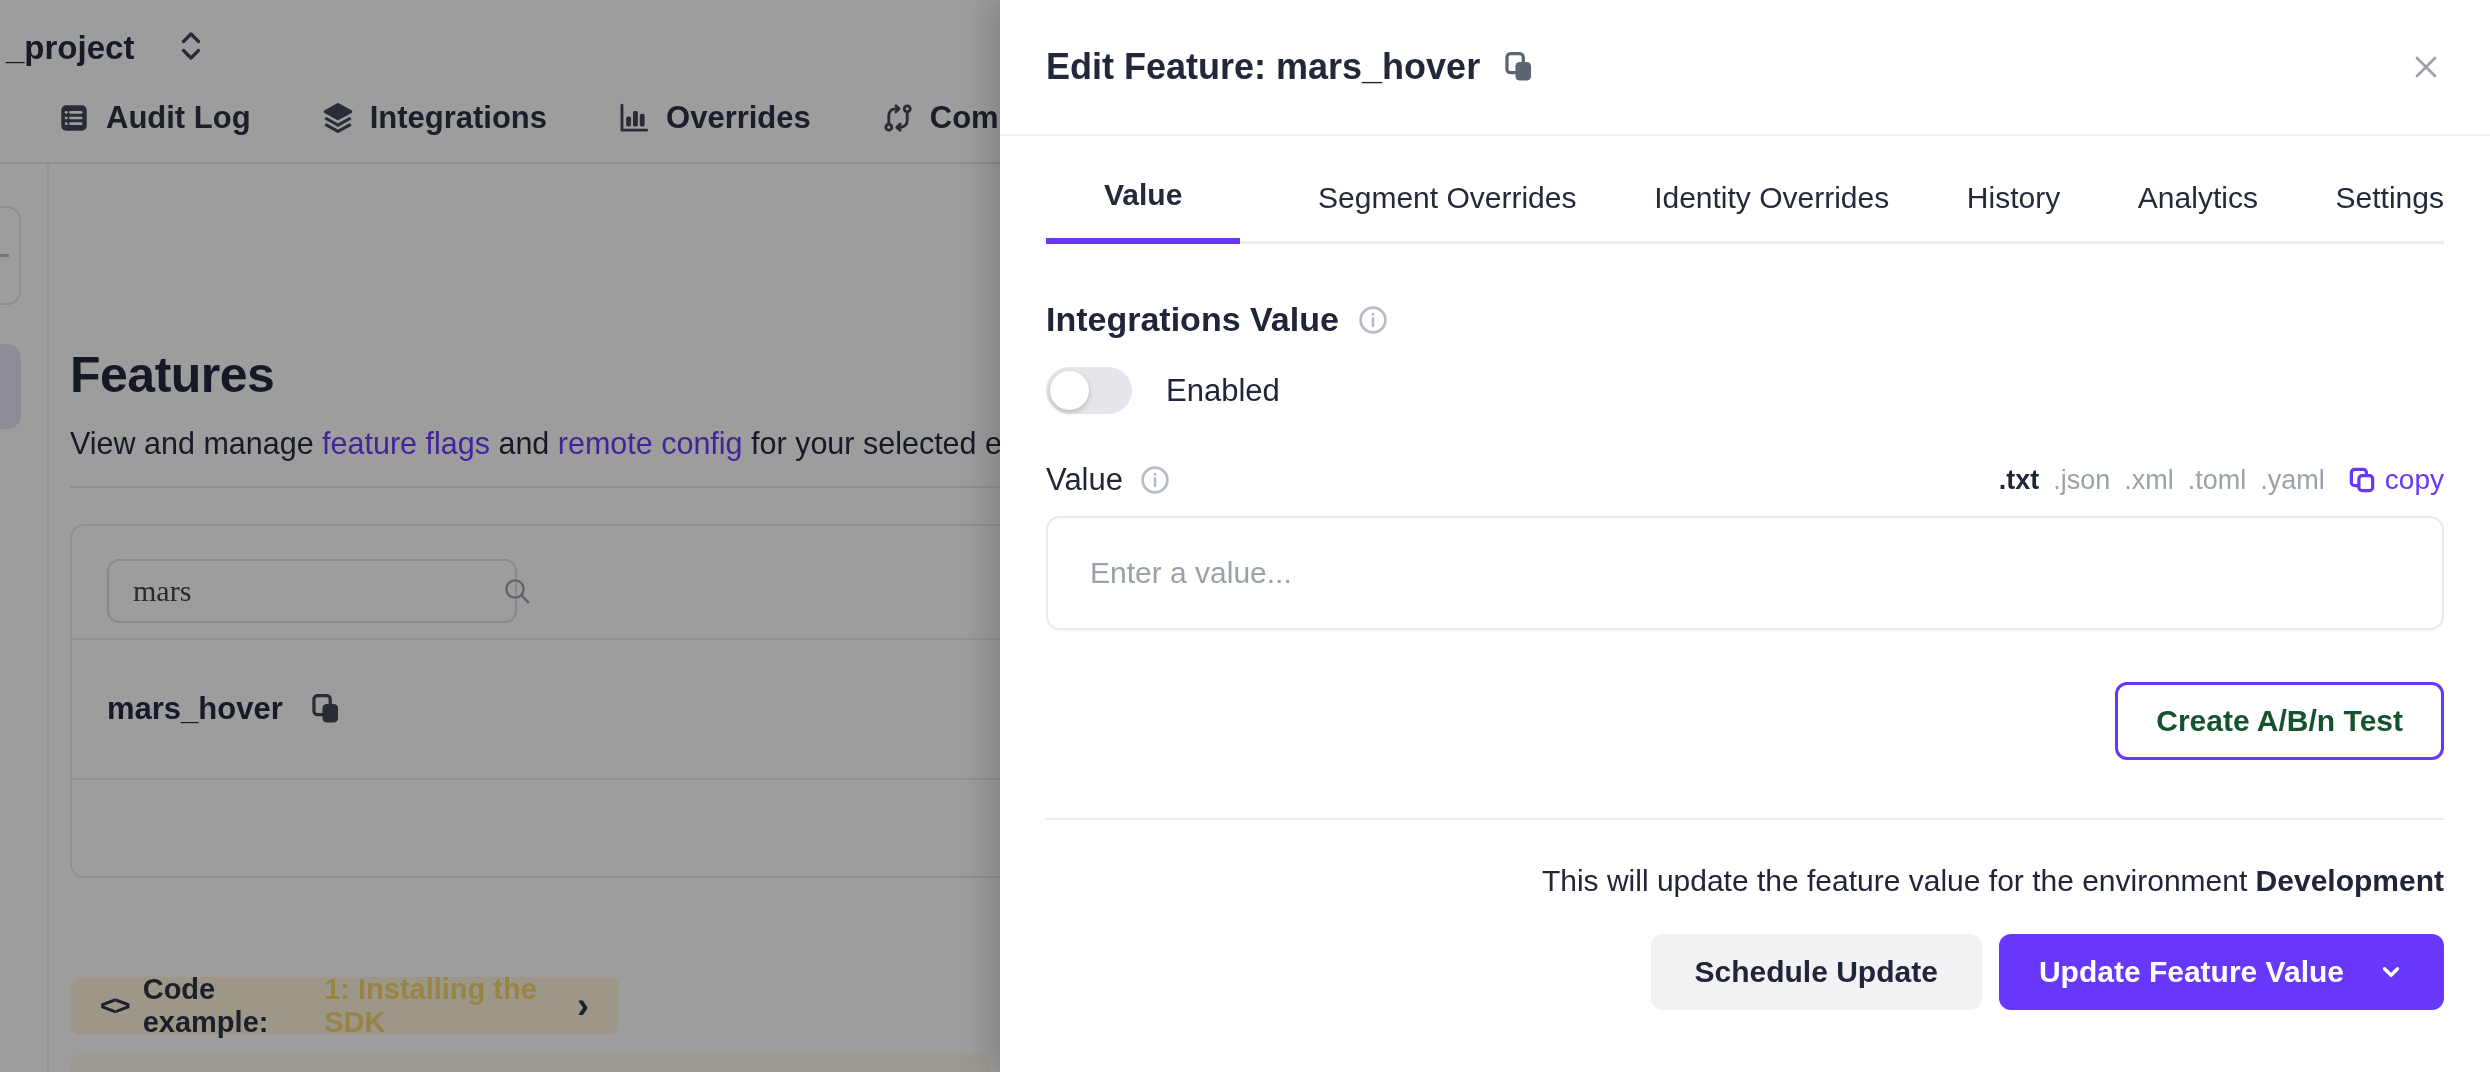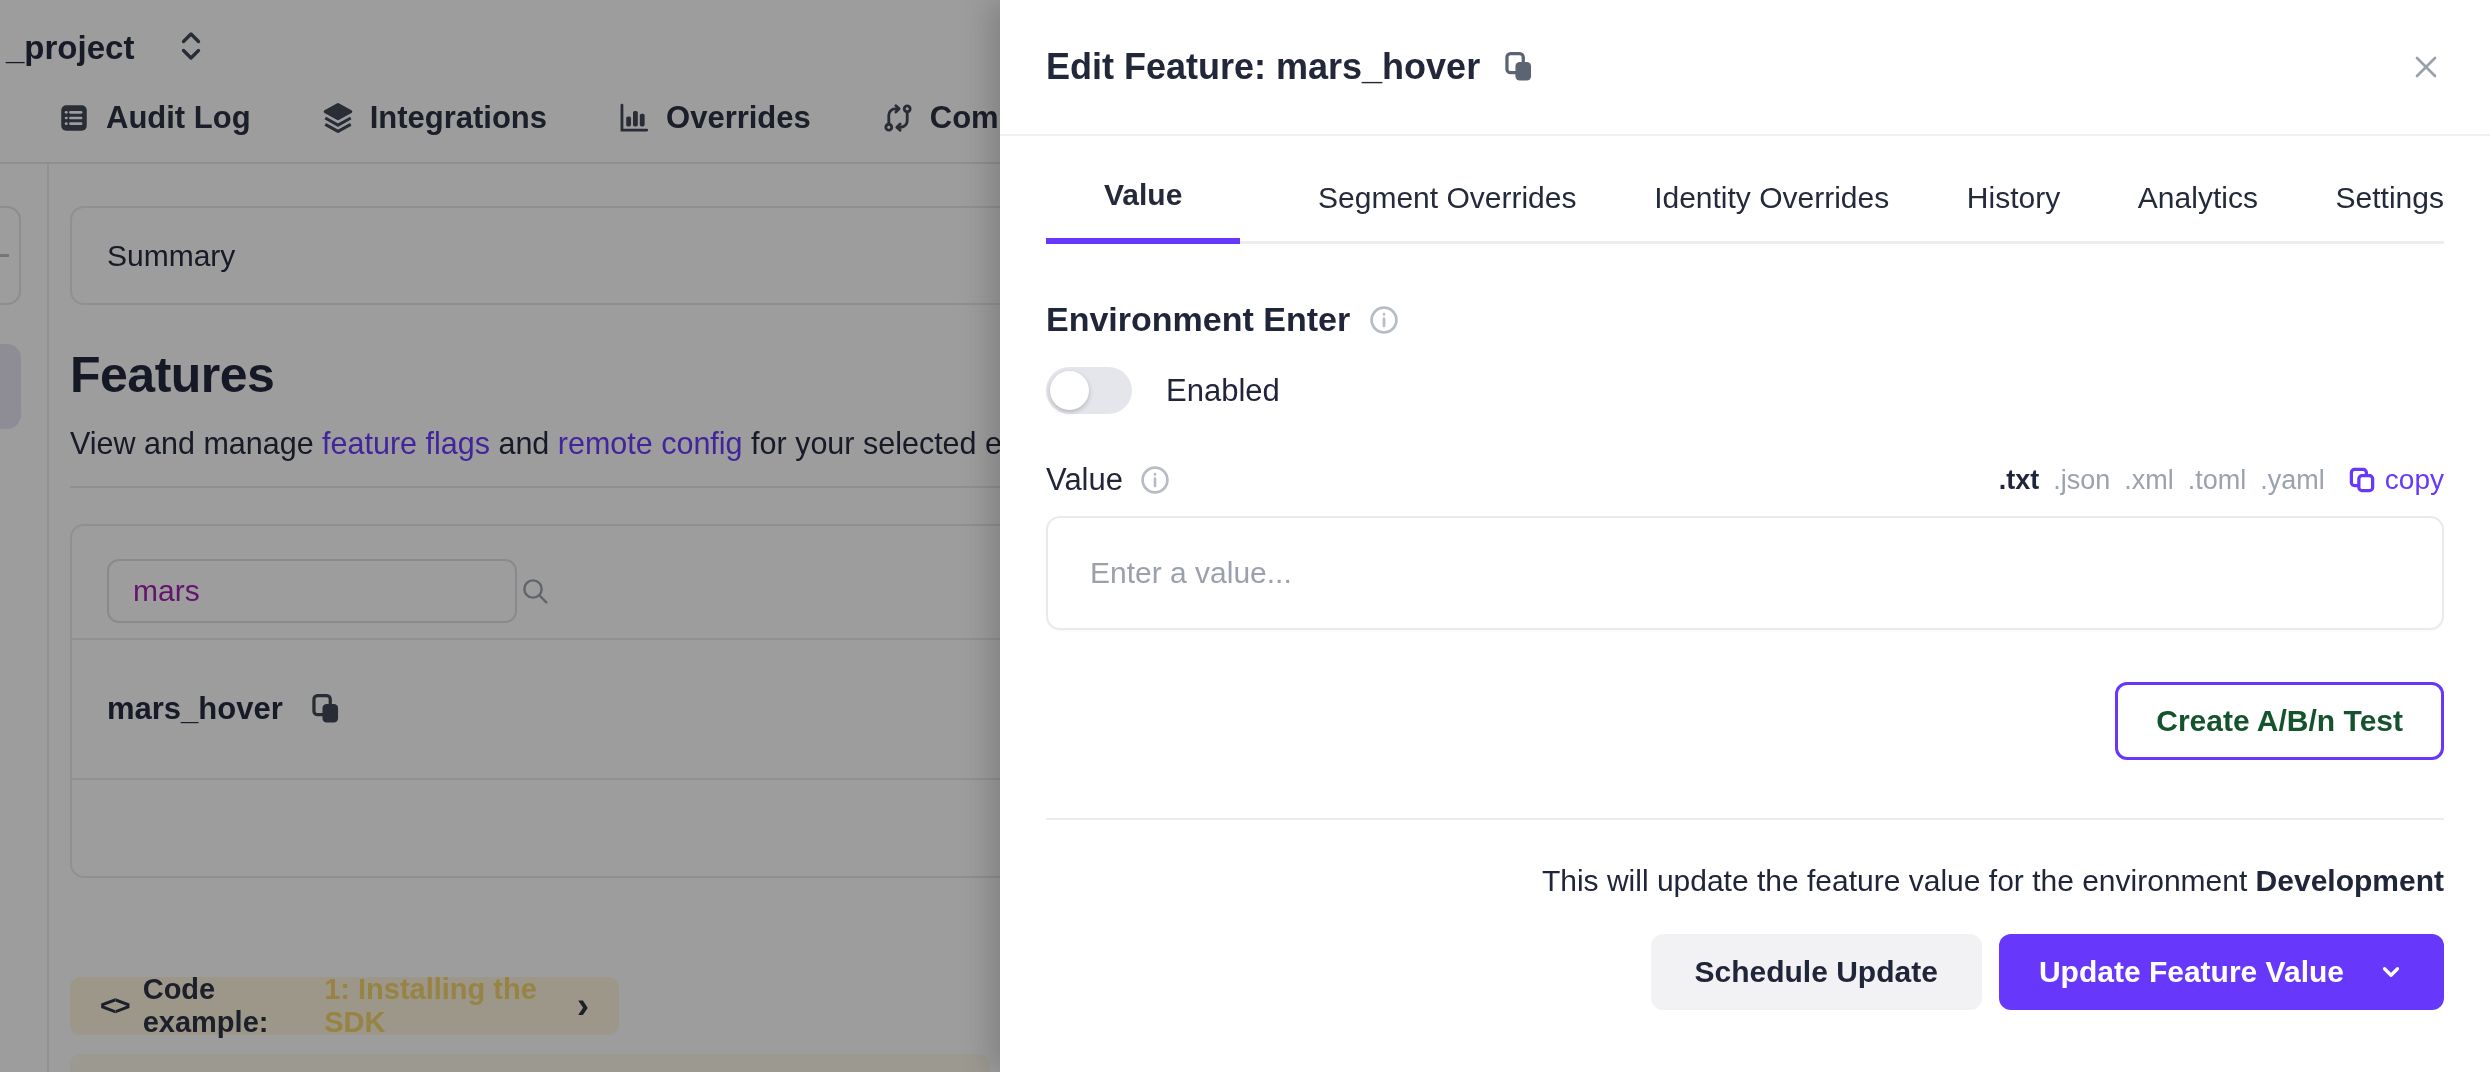--- a/index.html
+++ b/index.html
@@ -35,21 +35,21 @@
   .features-desc { position: absolute; left: 70px; top: 426px; font-size: 30.5px; color: #20263a; white-space: nowrap; }
   .features-desc a { color: #6837fc; text-decoration: none; }
 
   .content-divider { position: absolute; left: 70px; right: 0; top: 486px; height: 2px; background: #e9e9eb; }
 
   .features-card { position: absolute; left: 70px; top: 524px; width: 1080px; height: 354px;
       background: #fff; border: 2px solid #e9e9eb; border-radius: 14px; overflow: hidden; }
   .fc-search-row { height: 114px; padding: 33px 35px 0 35px; border-bottom: 2px solid #ececef; }
   .fc-search { width: 410px; height: 64px; border: 2px solid #dfdfe3; border-radius: 12px;
       display: flex; align-items: center; padding: 0 24px; }
-  .fc-search input { border: none; outline: none; flex: 1; font-size: 30px; color: #a21caf; font-family: Liberation Sans, sans-serif; background: transparent; }
+  .fc-search input { border: none; outline: none; flex: 1; font-size: 30px; color: #404040; font-family: Liberation Serif, serif; background: transparent; }
   .fc-search .sicon { color: #9aa1ab; display: flex; }
   .fc-row { height: 140px; display: flex; align-items: center; gap: 26px; padding: 0 35px; border-bottom: 2px solid #ececef; }
   .fc-row .fname { font-size: 31px; font-weight: 700; color: #20263a; }
   .fc-row .cicon { color: #3c434f; display: flex; cursor: pointer; }
   .fc-empty { height: 96px; }
 
   .code-banner { position: absolute; left: 70px; top: 977px; width: 549px; height: 58px;
       background: #fdf5dc; border-radius: 10px; display: flex; align-items: center; padding: 0 30px; gap: 14px; cursor: pointer; }
   .code-banner .glyph { font-size: 28px; font-weight: 700; color: #2a3040; letter-spacing: -2px; }
   .code-banner .clabel { font-size: 29px; font-weight: 700; color: #2a3040; }
@@ -186,23 +186,20 @@
     </div>
 
     <div class="top-hairline"></div>
     <div class="side-vline"></div>
 
     <div class="side-box-outline">
       <span class="dash"></span>
     </div>
     <div class="side-box-filled"></div>
 
-    <div class="summary-card">
-      <span>Summary</span>
-    </div>
 
     <div class="features-h1">Features</div>
 
     <div class="features-desc">
       <span>View and manage </span><a href="#">feature flags</a><span> and </span><a href="#">remote config</a><span> for your selected environment</span>
     </div>
 
     <div class="content-divider"></div>
 
     <div class="features-card">
@@ -264,21 +261,21 @@
       <div class="tabs">
         <div class="tab active">Value</div>
         <div class="tab">Segment Overrides</div>
         <div class="tab">Identity Overrides</div>
         <div class="tab">History</div>
         <div class="tab">Analytics</div>
         <div class="tab">Settings</div>
       </div>
 
       <div class="env-heading-row">
-        <span class="env-heading">Environment Enter</span>
+        <span class="env-heading">Integrations Value</span>
         <span class="info-icon">
           <svg width="32" height="32" viewBox="0 0 24 24" fill="none" stroke="currentColor" stroke-width="2" stroke-linecap="round">
             <circle cx="12" cy="12" r="9.3"></circle>
             <line x1="12" y1="11" x2="12" y2="16.5"></line>
             <line x1="12" y1="7.6" x2="12" y2="7.8"></line>
           </svg>
         </span>
       </div>
 
       <div class="toggle-row">

